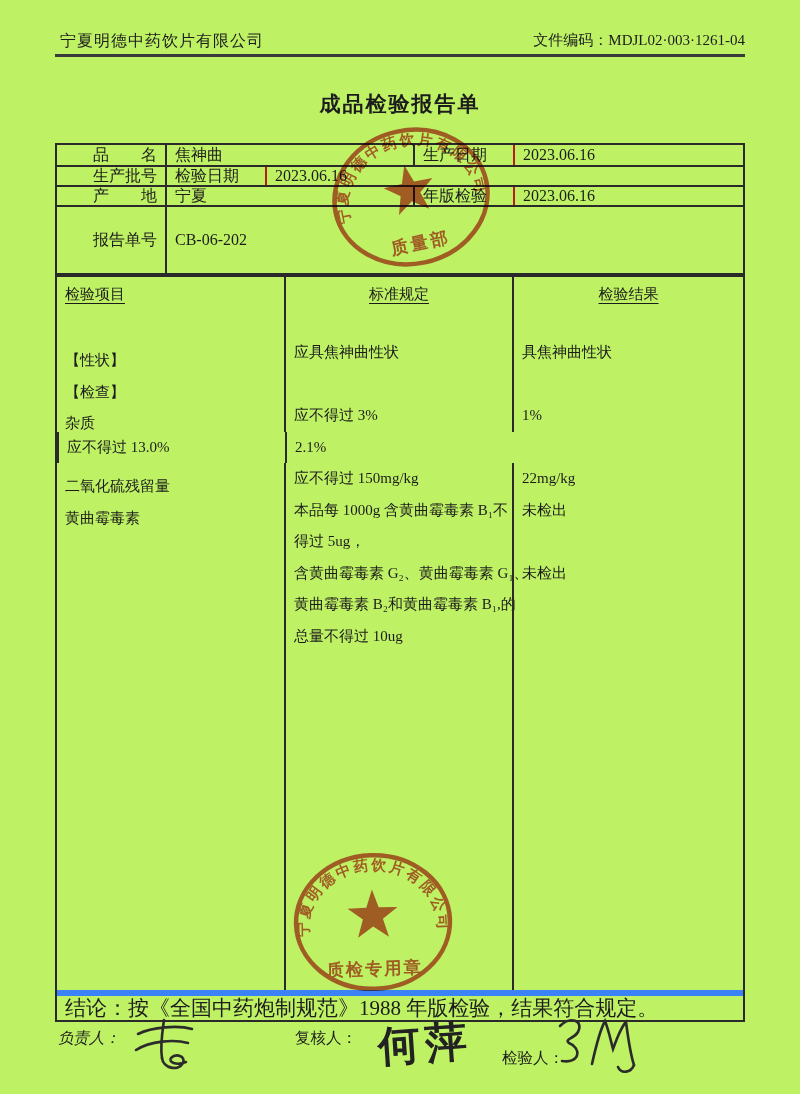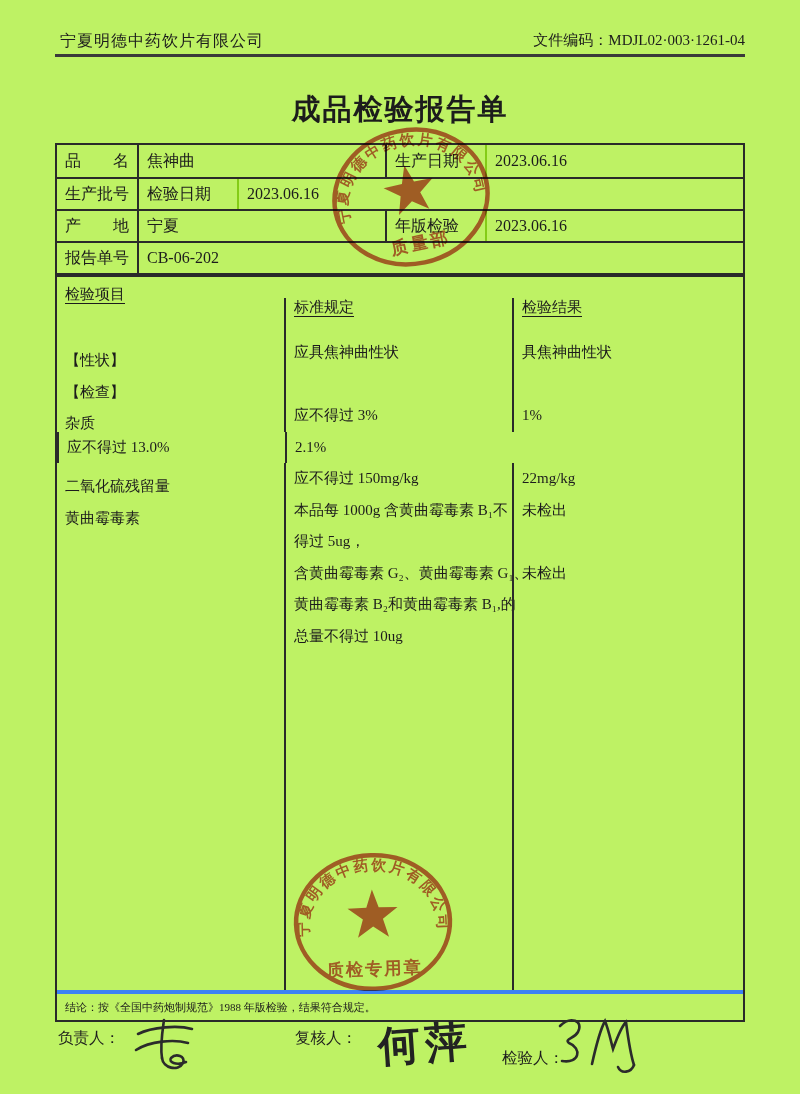--- a/index.html
+++ b/index.html
@@ -8,58 +8,58 @@
     font-family:"Liberation Serif","DejaVu Serif",serif;color:#1c1c1c;
     overflow:hidden;margin:0 auto;
   }
   .page *{box-sizing:border-box;}
   
   .co-name{position:absolute;left:60px;top:31px;font-size:16px;letter-spacing:1px;}
   .doc-code{position:absolute;right:55px;top:31px;font-size:15px;}
   .head-rule{position:absolute;left:55px;right:55px;top:54px;height:3px;background:#3a3a3a;}
   
   .title{position:absolute;left:0;right:0;top:90px;text-align:center;
-         font-size:29px;font-weight:bold;letter-spacing:2px;}
+         font-size:21px;font-weight:bold;letter-spacing:2px;}
   
   .info-table{position:absolute;left:55px;top:143px;width:690px;height:132px;
               border:2px solid #2a2a2a;display:flex;flex-direction:column;font-size:16px;}
-  .irow{display:flex;height:32px;}
+  .irow{display:flex;height:20px;padding-left:28px;}
   .irow + .irow{border-top:2px solid #2a2a2a;}
   .irow:last-child{flex:1;}
   .cell{display:flex;align-items:center;padding:0 8px;overflow:hidden;white-space:nowrap;}
   .cl {width:80px;}
   .cv {width:248px;border-left:2px solid #2a2a2a;}
   .cl2{width:100px;border-left:2px solid #2a2a2a;}
-  .cv2{flex:1;border-left:2px solid #84cc16;}
+  .cv2{flex:1;border-left:2px solid #b91c1c;}
   .cvs{flex:1;border-left:2px solid #2a2a2a;}
   
   .insp-table{position:absolute;left:55px;top:275px;width:690px;height:747px;
               border:2px solid #2a2a2a;display:flex;flex-direction:column;font-size:15px;}
   .trow{display:flex;}
   .c1{width:227px;padding:8px 8px;}
   .c2{width:228px;padding:0 8px;border-left:2px solid #2a2a2a;}
   .c3{flex:1;padding:0 8px;border-left:2px solid #2a2a2a;}
   .hdr{height:60px;}
   .hdr .c1{padding-top:8px;}
-  .hdr .c2,.hdr .c3{padding-top:0;margin-top:21px;}
+  .hdr .c2,.hdr .c3{padding-top:8px;text-align:center;}
   .hdr span{text-decoration:underline;text-underline-offset:4px;}
   .h1{height:31.5px;}
   .h2{height:63px;}
   .h3{height:94.5px;}
   .fillrow{flex:1;}
   .ln{line-height:31.5px;white-space:nowrap;}
-  .concl{height:30px;border-top:4px solid #3b82f6;display:flex;align-items:center;
-         padding-left:8px;font-size:11px;white-space:nowrap;}
+  .concl{height:30px;border-top:6px solid #3b82f6;display:flex;align-items:center;
+         padding-left:8px;font-size:21px;white-space:nowrap;}
   
   .stamp{position:absolute;mix-blend-mode:multiply;opacity:.85;}
   .stamp-top{left:330px;top:126px;transform:rotate(-12deg);}
   .stamp-bottom{left:292px;top:851px;transform:rotate(-2deg);}
   
   .sig-label{position:absolute;top:1028px;font-size:15.5px;}
-  .lab-resp{left:58px;} .lab-rev{left:295px;} .lab-insp{left:502px;margin-top:20px;}
+  .lab-resp{left:58px;font-style:italic;} .lab-rev{left:295px;} .lab-insp{left:502px;margin-top:20px;}
   .sig-svg{position:absolute;}
   .sig1{left:120px;top:1014px;}
   .sig3{left:548px;top:1012px;}
   .sig-name{position:absolute;left:378px;top:1016px;font-size:42px;font-weight:bold;
             transform:rotate(-4deg);letter-spacing:5px;color:#222;white-space:nowrap;}
 </style>
 </head>
 <body>
 
 <div class="page">

